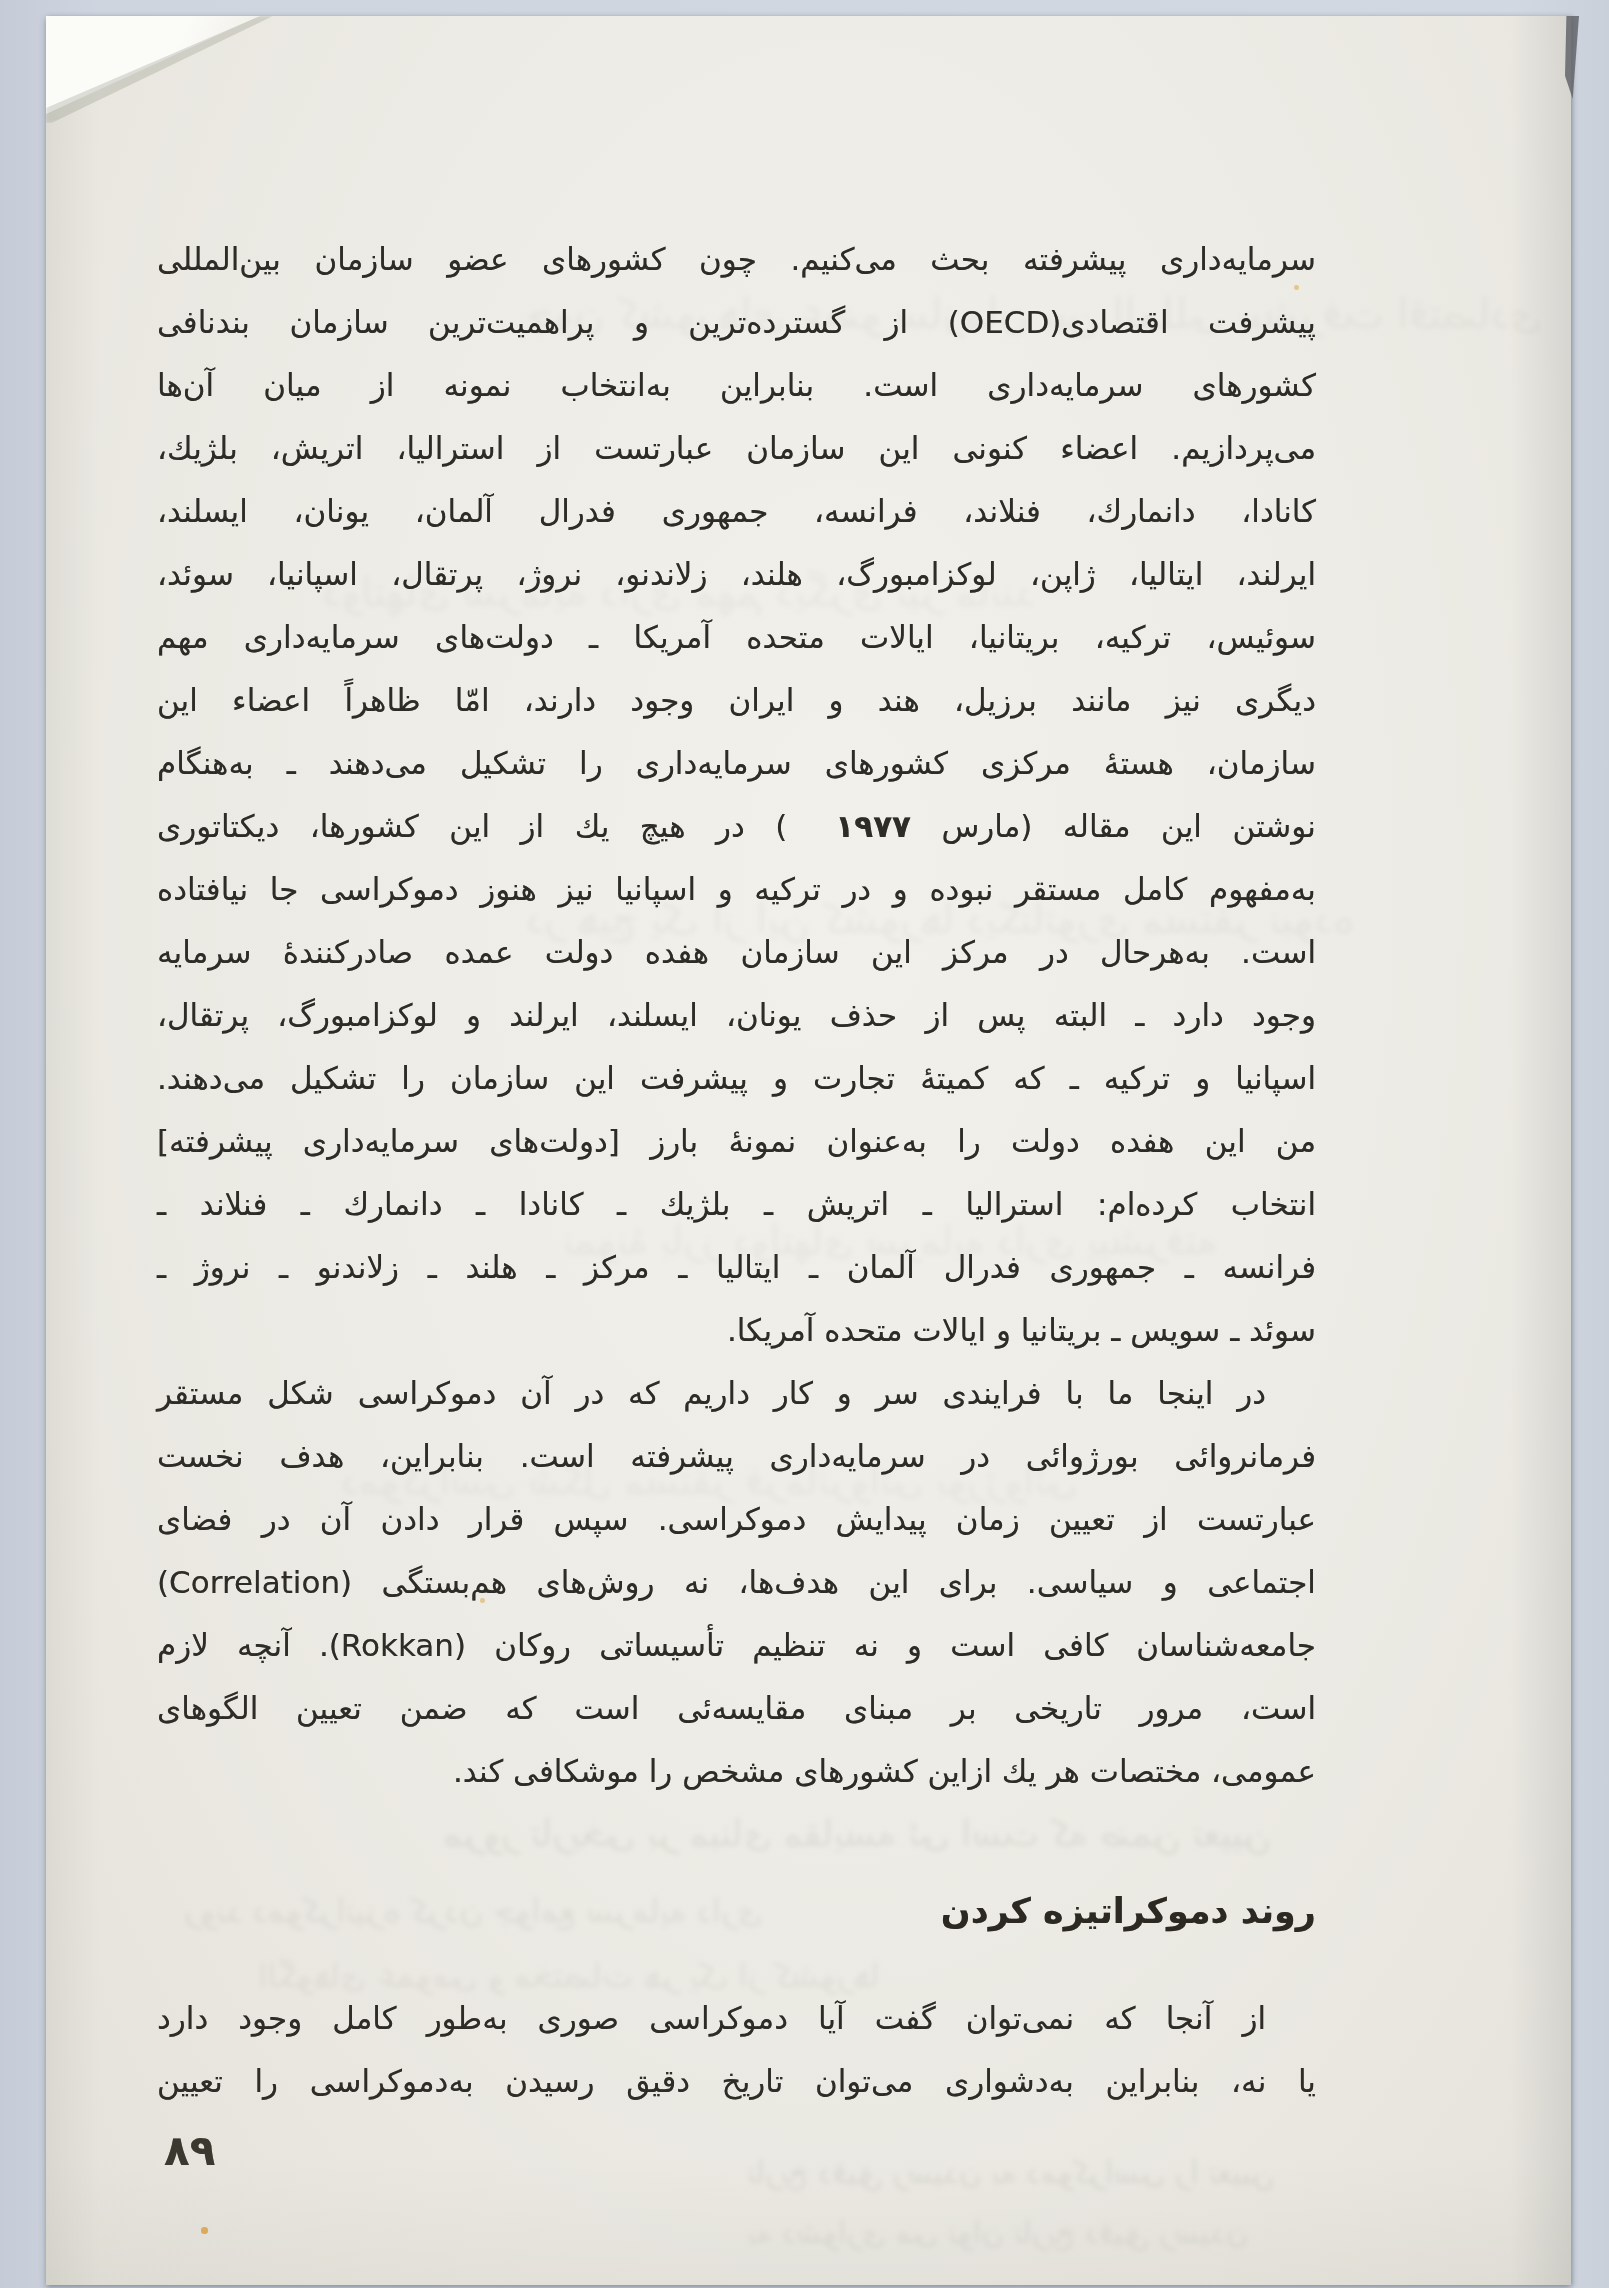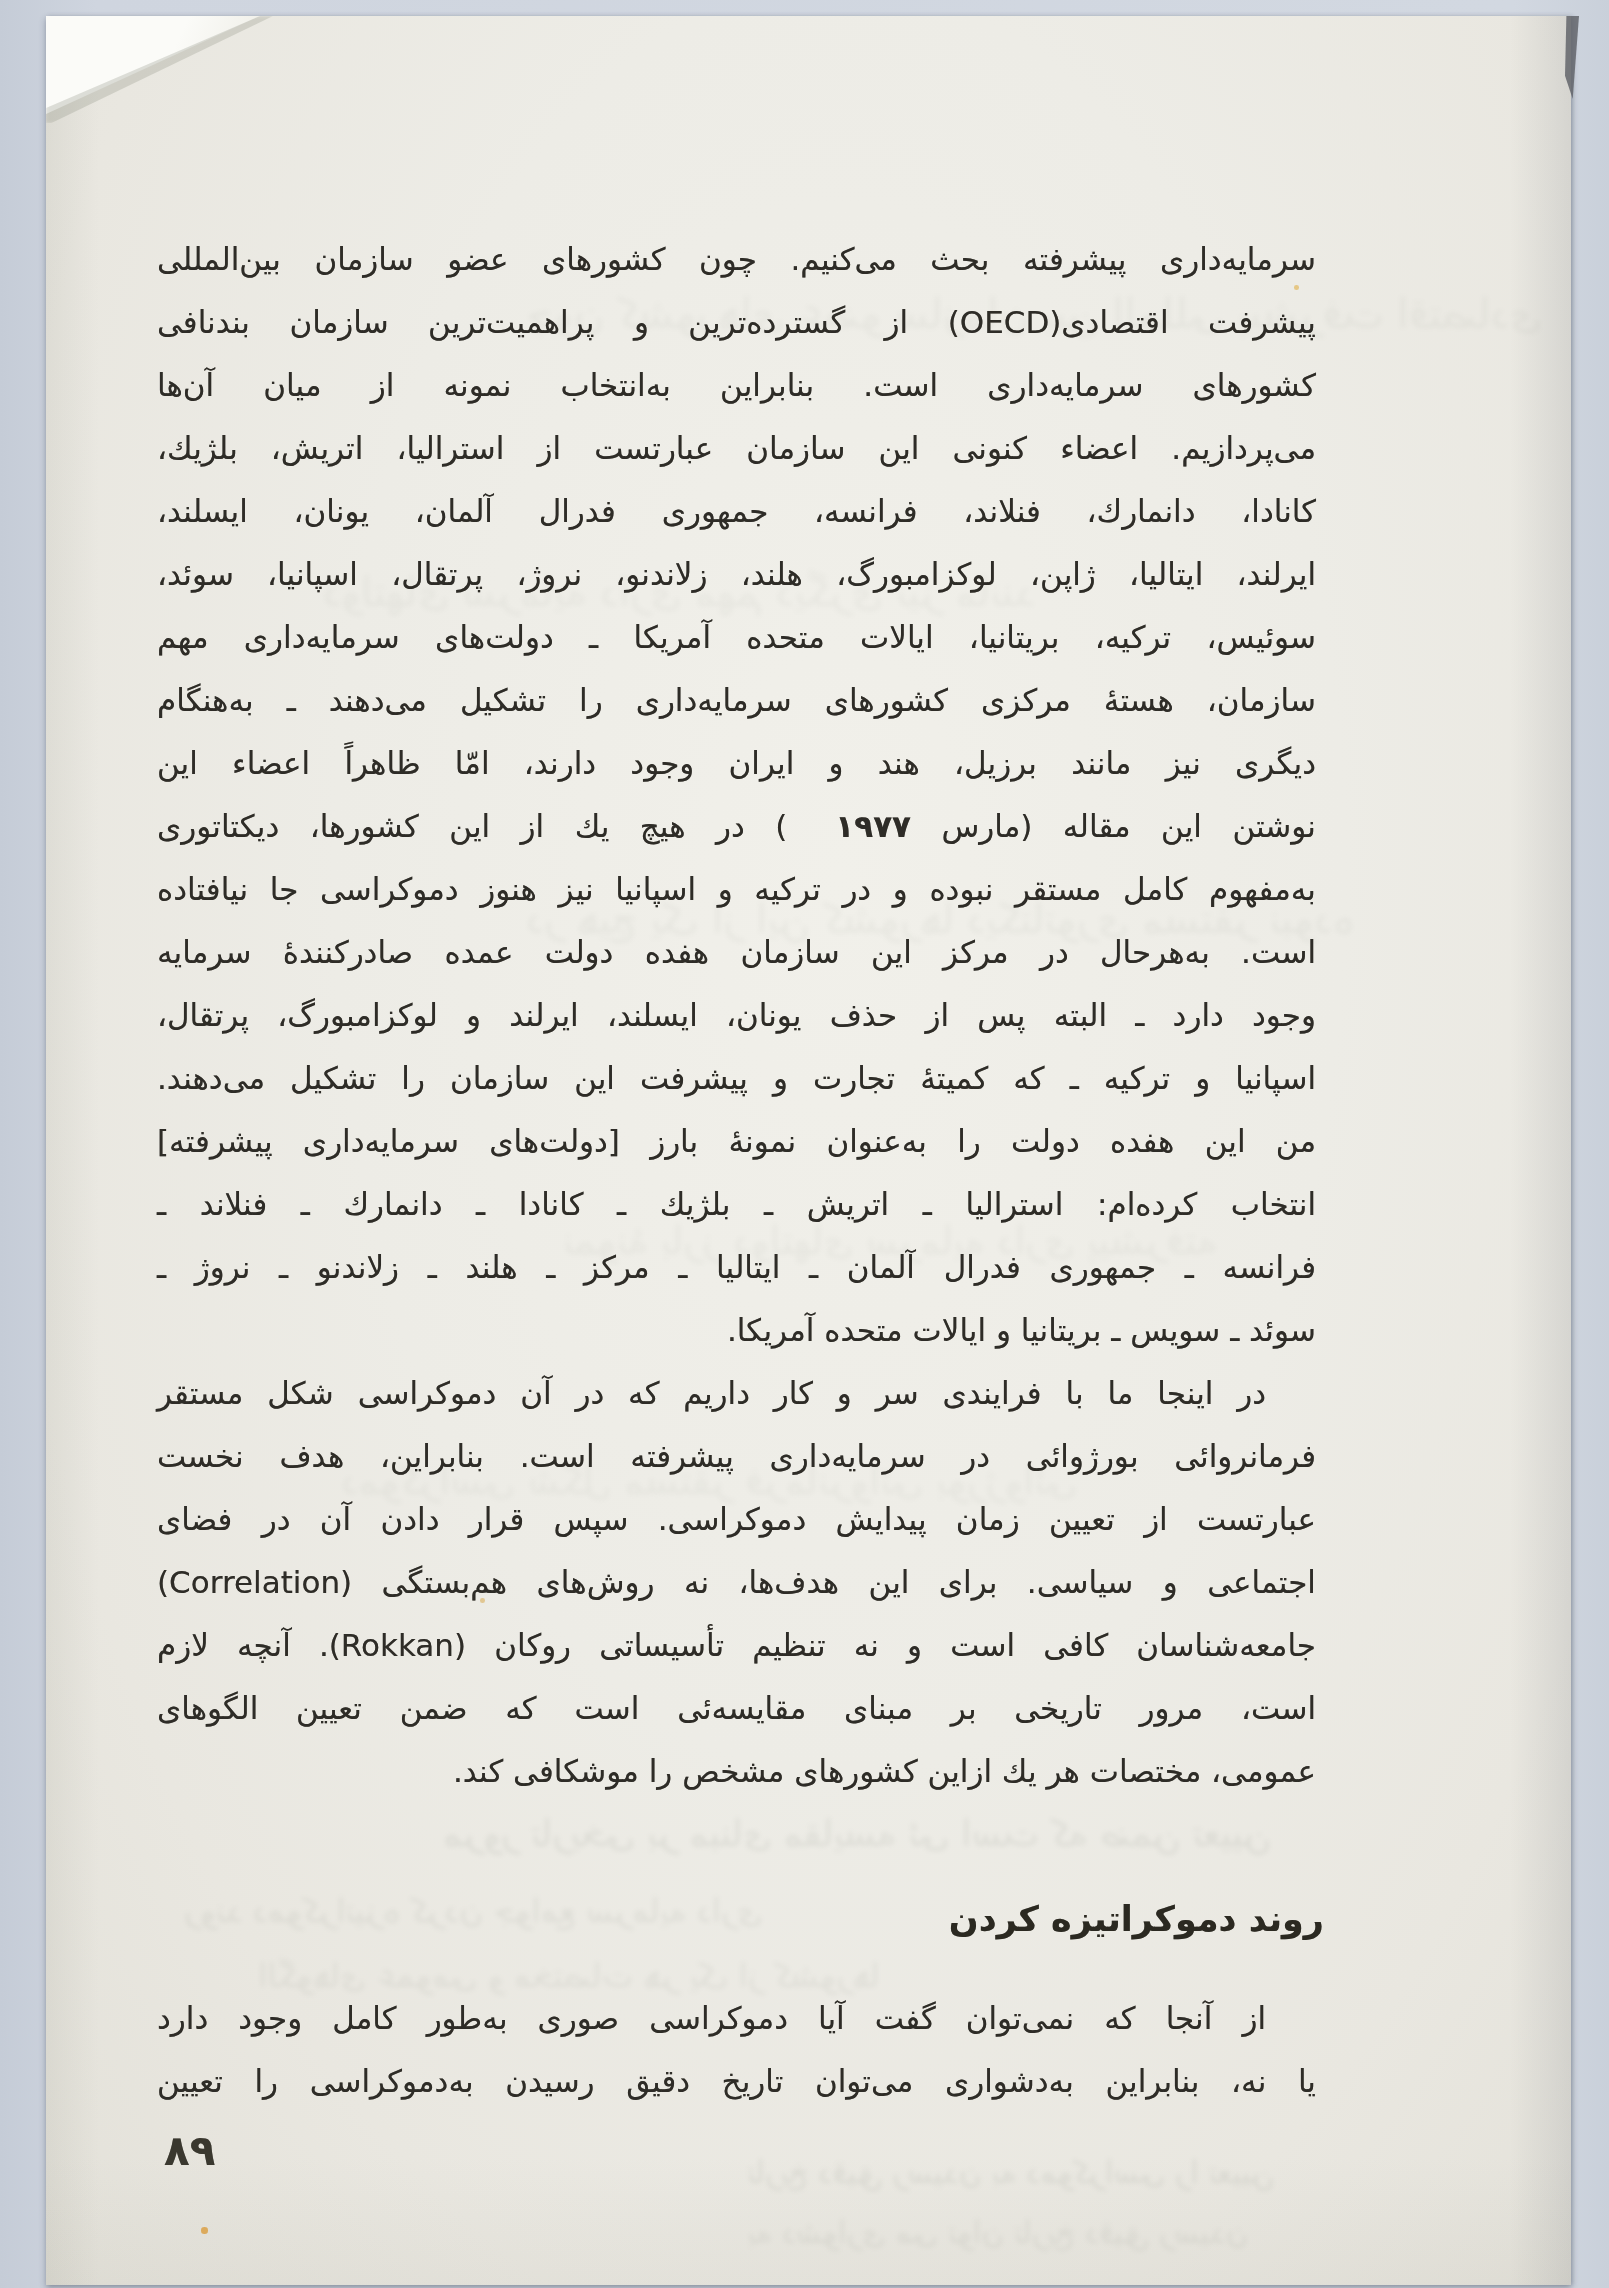--- a/index.html
+++ b/index.html
@@ -53,21 +53,21 @@
     font-size:31px;color:#2e2c27;
     direction:rtl;unicode-bidi:plaintext;
     text-align:justify;text-align-last:justify;
     white-space:nowrap;
     text-shadow:0 0 0.6px rgba(45,42,34,0.55);
   }
   .line.lastline{text-align-last:right;}
   .line.indent{padding-right:50px;}
   .line b{font-weight:bold;margin-left:48px;}
   .heading{
-    position:absolute;left:111px;top:1864px;width:1159px;margin:8px;
+    position:absolute;left:111px;top:1864px;width:1159px;margin:0;
     direction:rtl;text-align:right;
     font-size:35px;font-weight:bold;line-height:63px;color:#2b2921;
     text-shadow:0 0 0.6px rgba(40,38,30,0.5);
   }
   .page-number{
     position:absolute;left:118px;top:2107px;
     font-size:42px;font-weight:bold;color:#3a382f;line-height:55px;
     direction:rtl;text-shadow:0 0 0.6px rgba(50,48,40,0.5);
   }
   .ghost{
@@ -115,22 +115,22 @@
     <div class="speck s2"></div>
 
     <div class="text-main" id="lines-main">
         <div class="line"><span>سرمایه‌داری پیشرفته بحث می‌کنیم. چون کشورهای عضو سازمان بین‌المللی</span></div>
         <div class="line"><span>پیشرفت اقتصادی(OECD) از گسترده‌ترین و پراهمیت‌ترین سازمان بندنافی</span></div>
         <div class="line"><span>کشورهای سرمایه‌داری است. بنابراین به‌انتخاب نمونه از میان آن‌ها</span></div>
         <div class="line"><span>می‌پردازیم. اعضاء کنونی این سازمان عبارتست از استرالیا، اتریش، بلژیك،</span></div>
         <div class="line"><span>کانادا، دانمارك، فنلاند، فرانسه، جمهوری فدرال آلمان، یونان، ایسلند،</span></div>
         <div class="line"><span>ایرلند، ایتالیا، ژاپن، لوکزامبورگ، هلند، زلاندنو، نروژ، پرتقال، اسپانیا، سوئد،</span></div>
         <div class="line"><span>سوئیس، ترکیه، بریتانیا، ایالات متحده آمریکا ـ دولت‌های سرمایه‌داری مهم</span></div>
+        <div class="line"><span>دیگری نیز مانند برزیل، هند و ایران وجود دارند، امّا ظاهراً اعضاء این</span></div>
         <div class="line"><span>سازمان، هستۀ مرکزی کشورهای سرمایه‌داری را تشکیل می‌دهند ـ به‌هنگام</span></div>
-        <div class="line"><span>دیگری نیز مانند برزیل، هند و ایران وجود دارند، امّا ظاهراً اعضاء این</span></div>
         <div class="line"><span>نوشتن این مقاله (مارس </span><b>۱۹۷۷</b><span>) در هیچ یك از این کشورها، دیکتاتوری</span></div>
         <div class="line"><span>به‌مفهوم کامل مستقر نبوده و در ترکیه و اسپانیا نیز هنوز دموکراسی جا نیافتاده</span></div>
         <div class="line"><span>است. به‌هرحال در مرکز این سازمان هفده دولت عمده صادرکنندۀ سرمایه</span></div>
         <div class="line"><span>وجود دارد ـ البته پس از حذف یونان، ایسلند، ایرلند و لوکزامبورگ، پرتقال،</span></div>
         <div class="line"><span>اسپانیا و ترکیه ـ که کمیتۀ تجارت و پیشرفت این سازمان را تشکیل می‌دهند.</span></div>
         <div class="line"><span>من این هفده دولت را به‌عنوان نمونۀ بارز [دولت‌های سرمایه‌داری پیشرفته]</span></div>
         <div class="line"><span>انتخاب کرده‌ام: استرالیا ـ اتریش ـ بلژیك ـ کانادا ـ دانمارك ـ فنلاند ـ</span></div>
         <div class="line"><span>فرانسه ـ جمهوری فدرال آلمان ـ ایتالیا ـ مرکز ـ هلند ـ زلاندنو ـ نروژ ـ</span></div>
         <div class="line lastline"><span>سوئد ـ سویس ـ بریتانیا و ایالات متحده آمریکا.</span></div>
         <div class="line indent"><span>در اینجا ما با فرایندی سر و کار داریم که در آن دموکراسی شکل مستقر</span></div>

